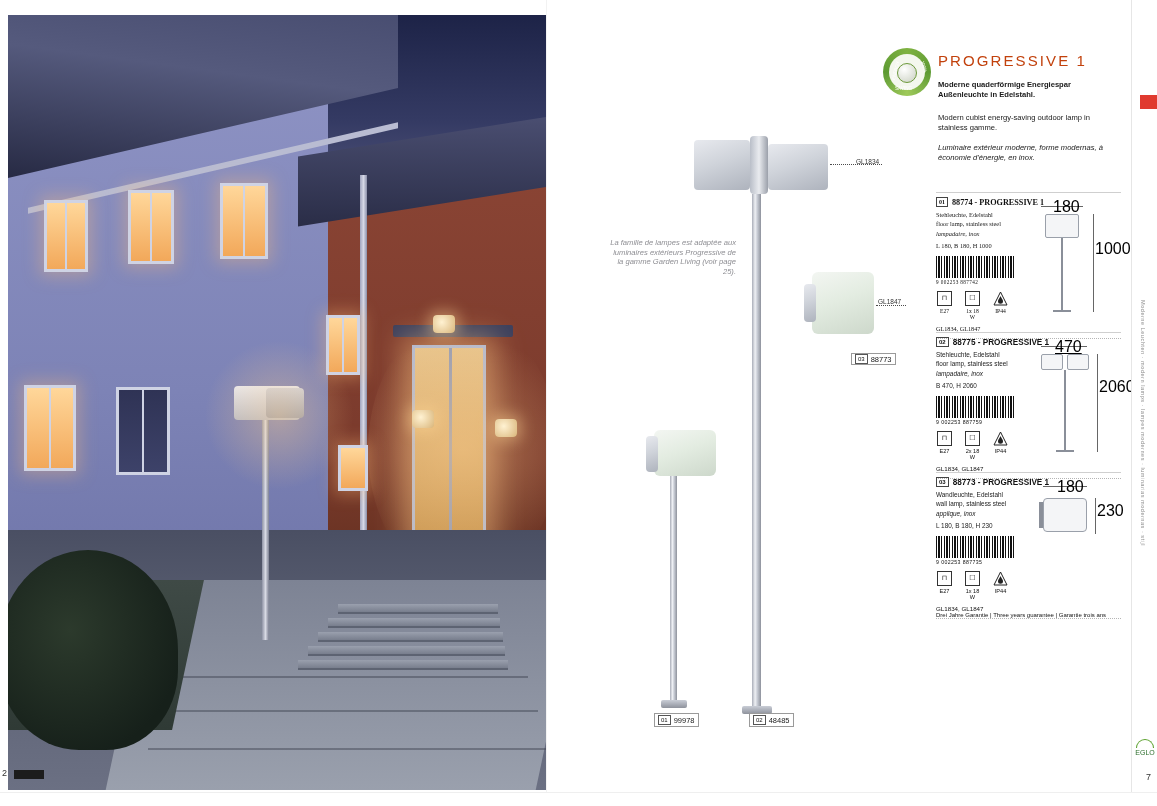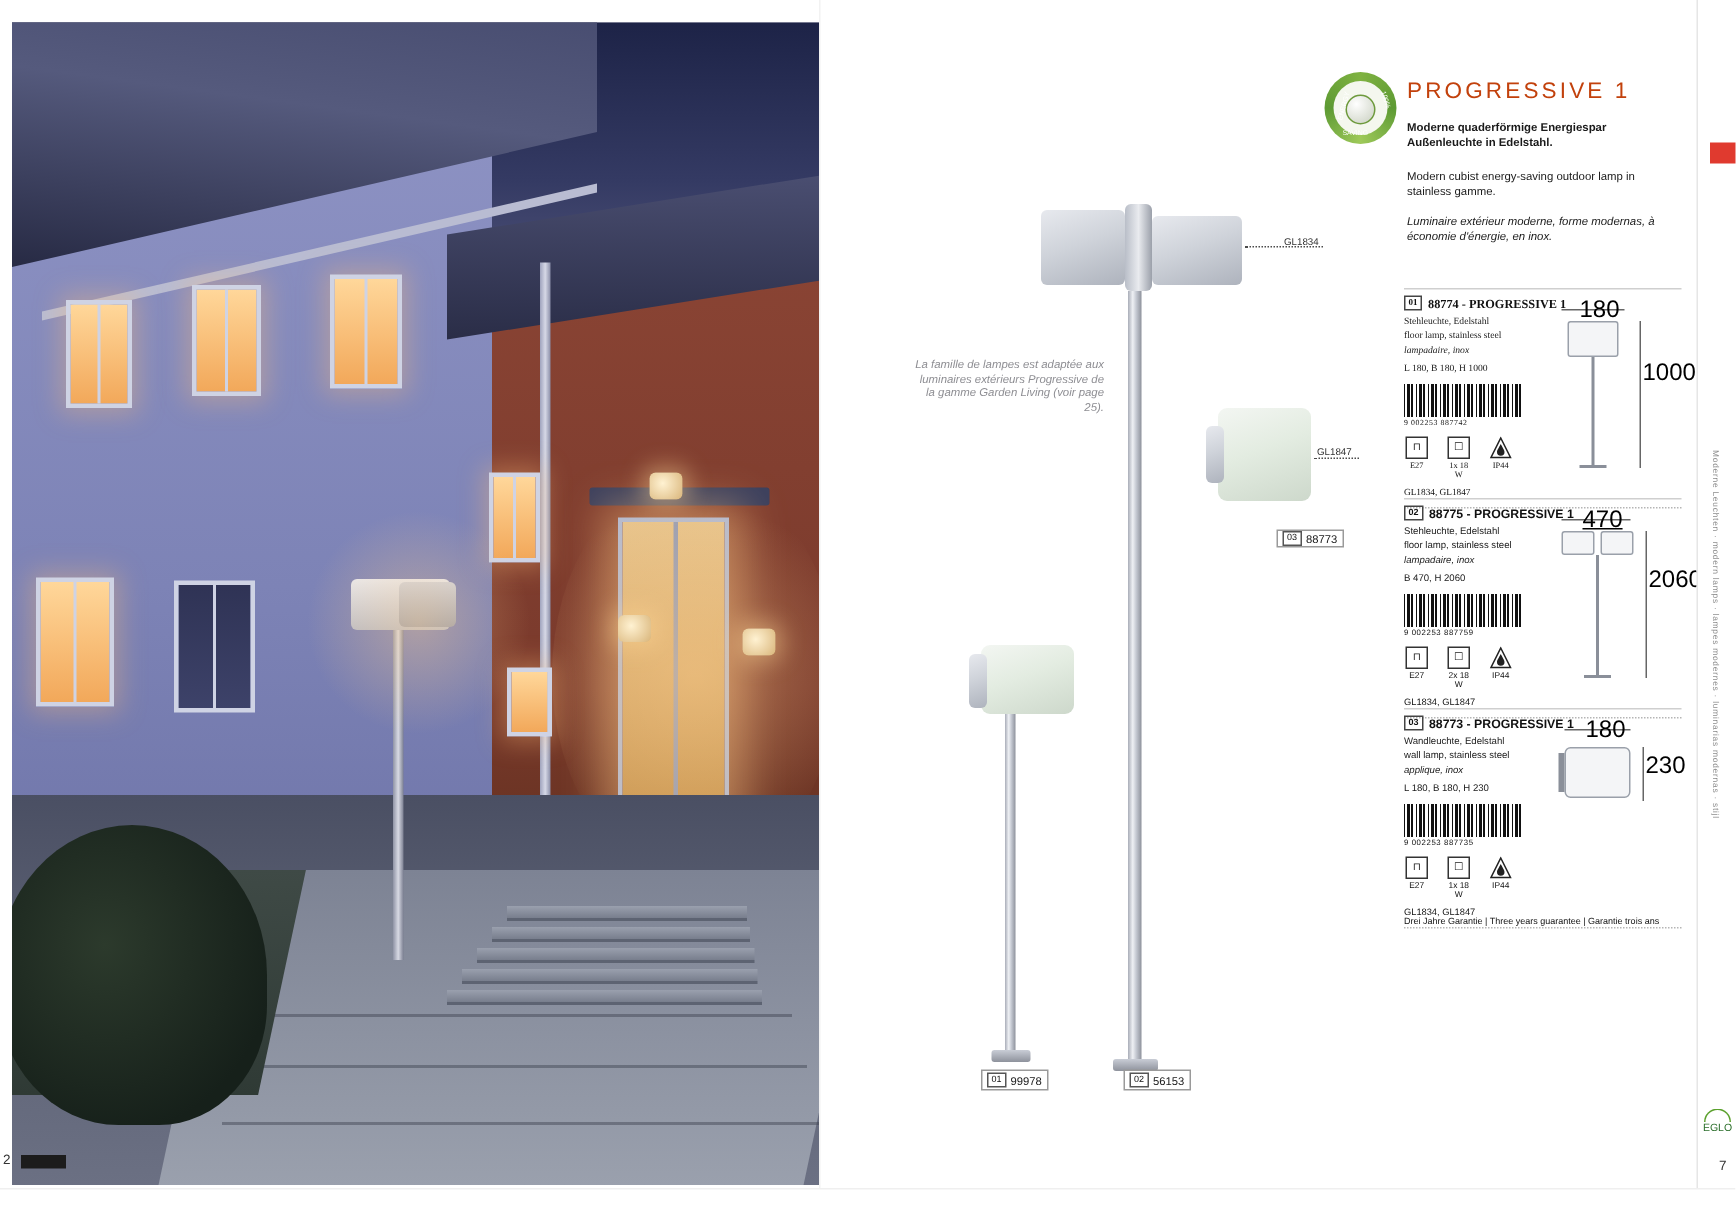--- a/index.html
+++ b/index.html
@@ -411,21 +411,21 @@
     <div class="pole" style="position:absolute; left:124px; top:476px; width:7px; height:228px;"></div>
     <div class="base" style="position:absolute; left:115px; top:700px; width:26px; height:8px;"></div>
     <div class="code-tag" style="left:108px; top:713px; border:1px solid #9a9a9a; padding:1px 3px;">
       <span class="code-num">01</span>
       <span>99978</span>
     </div>
   </div>
 
   <div class="code-tag" style="left:203px; top:713px; border:1px solid #9a9a9a; padding:1px 3px;">
     <span class="code-num">02</span>
-    <span>56153</span>
+    <span>48485</span>
   </div>
 
   <div class="eco-badge">
     <div class="ring"></div>
     <div class="inner"></div>
     <div class="bulb"></div>
     <div class="txt">
       <span class="t1">ENERGY</span>
       <span class="t2">SAVING</span>
       <span class="t3">100%</span>

